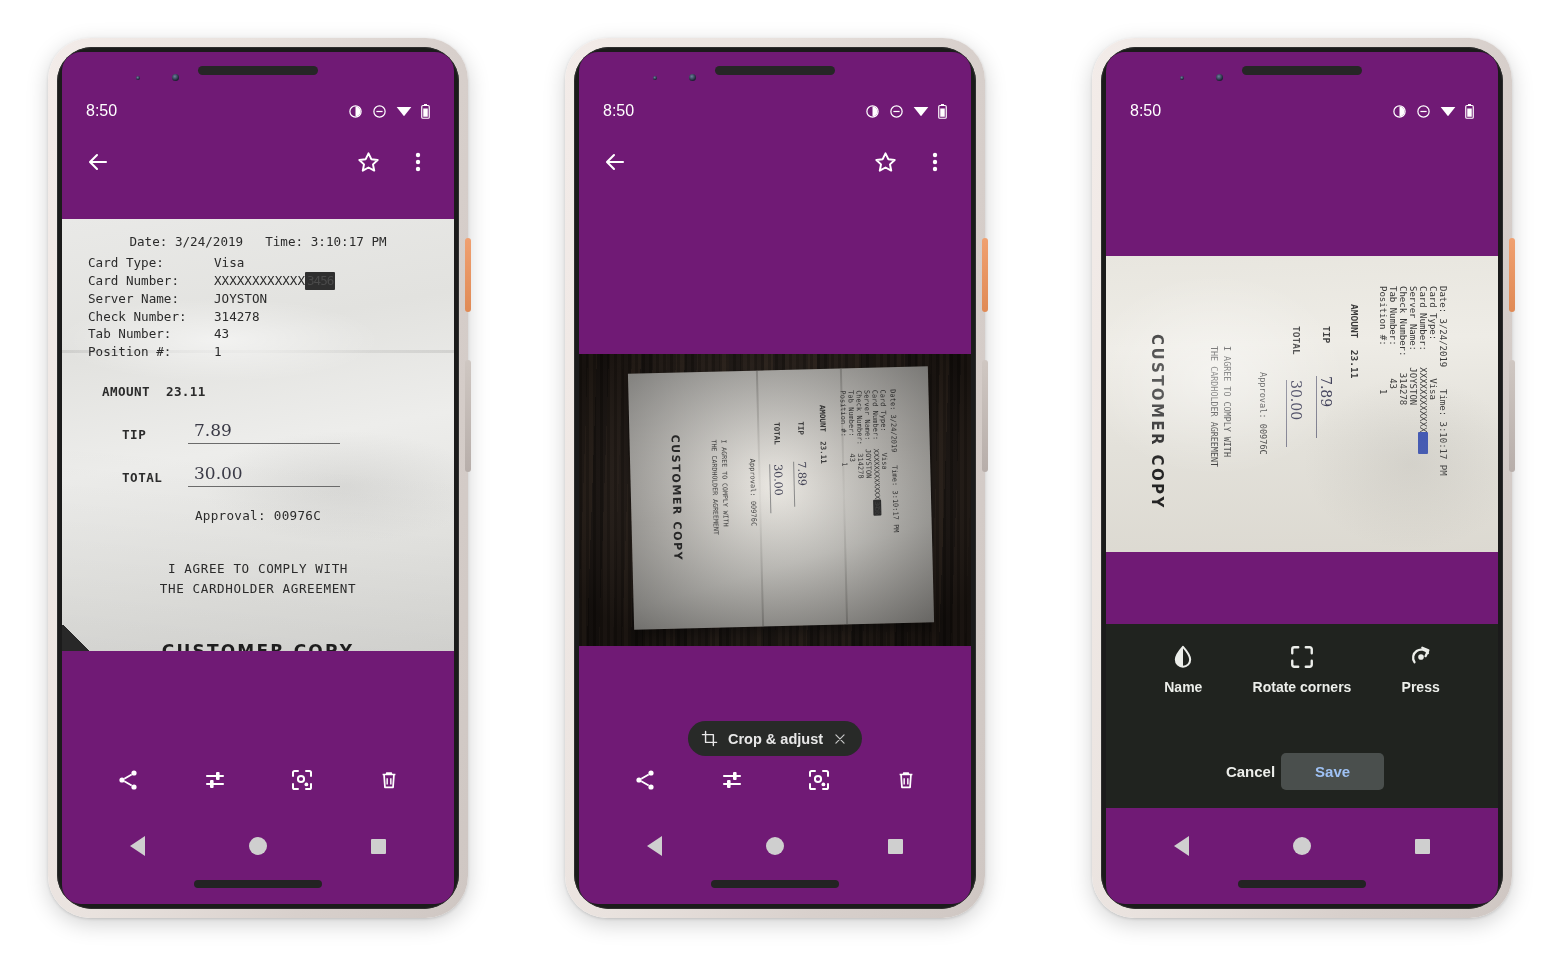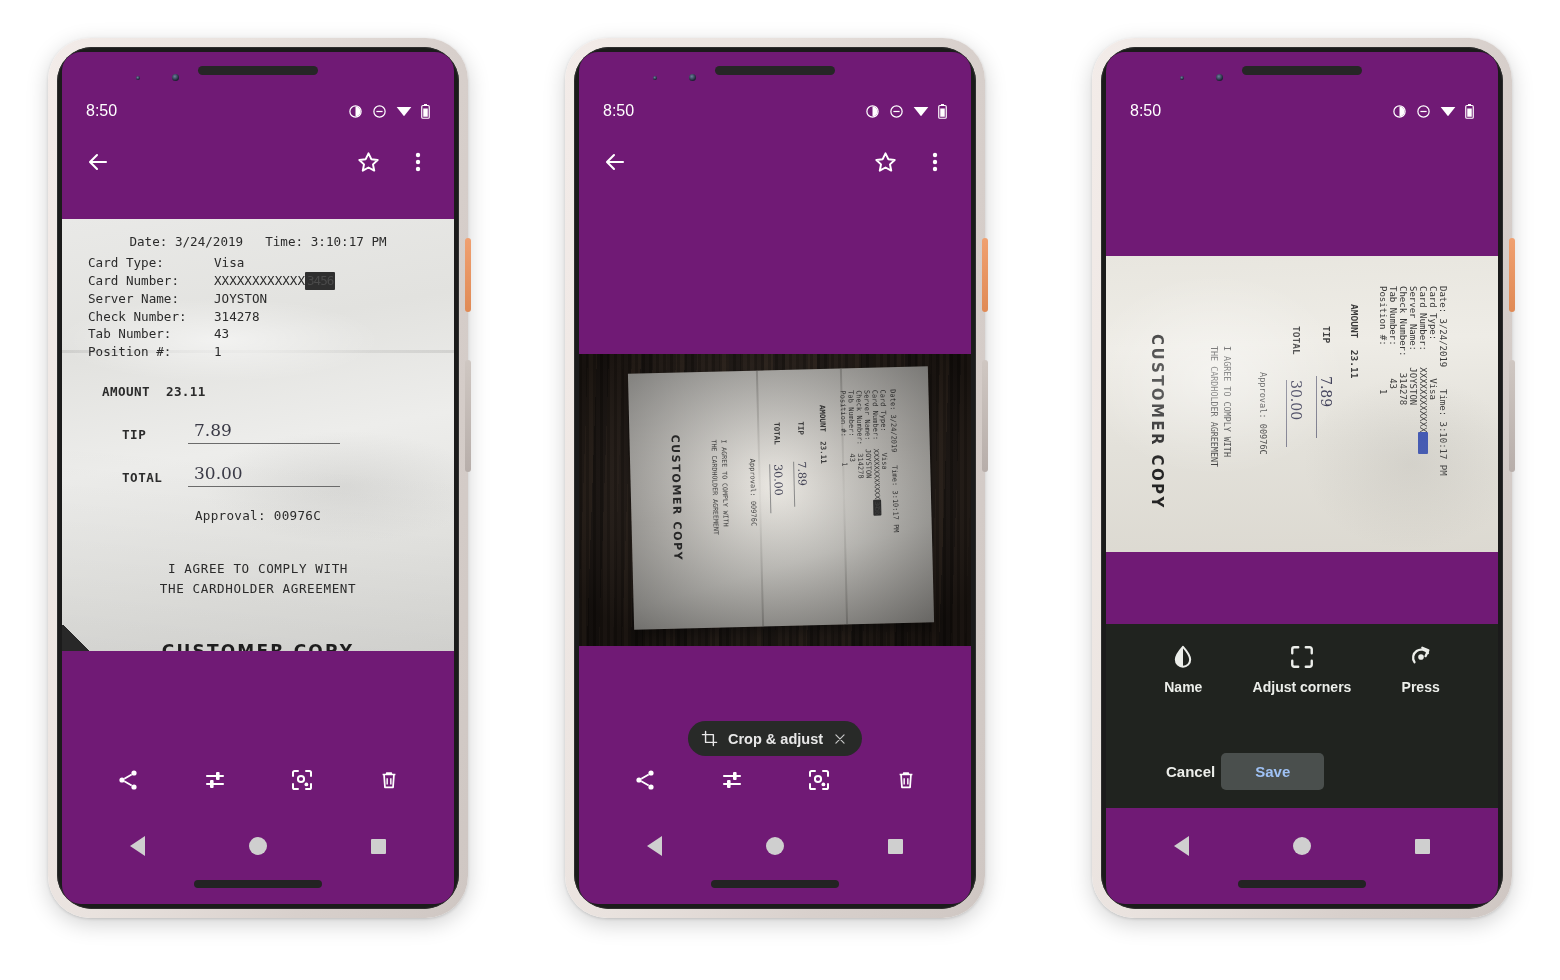--- a/index.html
+++ b/index.html
@@ -257,22 +257,22 @@
     height: 184px;
     background: #20231f;
   }
   .edit-tools {
     display: flex; align-items: flex-start; justify-content: space-around;
     padding: 20px 18px 0 18px;
   }
   .tool { display:flex; flex-direction:column; align-items:center; gap:9px; width:110px; cursor:pointer; }
   .tool .tlabel { color:#eceeea; font-size:14px; font-weight:600; text-align:center; line-height:1.25; }
   .edit-actions {
-    position:absolute; left:8px; right:0; bottom:18px;
-    display:flex; align-items:center; justify-content:flex-start;
+    position:absolute; left:0; right:0; bottom:18px;
+    display:flex; align-items:center; justify-content:center;
     padding: 0 46px;
   }
   .btn-cancel { color:#eceeea; font-size:15px; font-weight:700; cursor:pointer; padding:10px 6px; }
   .btn-save {
     background:#4a4f4d; color:#9fc2f5; font-size:15px; font-weight:700;
     padding:10px 34px; border-radius:5px; cursor:pointer;
   }
 </style>
 </head>
 <body>
@@ -629,21 +629,21 @@
               <svg width="26" height="26" viewBox="0 0 24 24">
                   <path d="M12 2.6C12 2.6 5.4 10 5.4 14.3A6.6 6.6 0 0012 21a6.6 6.6 0 006.6-6.7C18.6 10 12 2.6 12 2.6z" fill="none" stroke="#eceeea" stroke-width="1.9" stroke-linejoin="round"></path>
                   <path d="M12 2.6C12 2.6 5.4 10 5.4 14.3A6.6 6.6 0 0012 21z" fill="#eceeea"></path>
                 </svg>
               <span class="tlabel">Name</span>
             </div>
             <div class="tool">
               <svg width="26" height="26" viewBox="0 0 24 24">
                   <path d="M3 8.5V4.8A1.8 1.8 0 014.8 3H8.5M15.5 3h3.7A1.8 1.8 0 0121 4.8v3.7M21 15.5v3.7a1.8 1.8 0 01-1.8 1.8h-3.7M8.5 21H4.8A1.8 1.8 0 013 19.2v-3.7" fill="none" stroke="#eceeea" stroke-width="2.2" stroke-linecap="round"></path>
                 </svg>
-              <span class="tlabel">Adjust corners</span>
+              <span class="tlabel">Rotate corners</span>
             </div>
             <div class="tool">
               <svg width="26" height="26" viewBox="0 0 24 24">
                   <path d="M18.4 8.4A7.4 7.4 0 106 16.8" fill="none" stroke="#eceeea" stroke-width="2.1" stroke-linecap="round"></path>
                   <path d="M13.2 3.4l5.6 2.4-2.6 5.4" fill="none" stroke="#eceeea" stroke-width="2.1" stroke-linecap="round" stroke-linejoin="round"></path>
                   <circle cx="12" cy="12" r="2.6" fill="#eceeea"></circle>
                 </svg>
               <span class="tlabel">Press</span>
             </div>
           </div>

